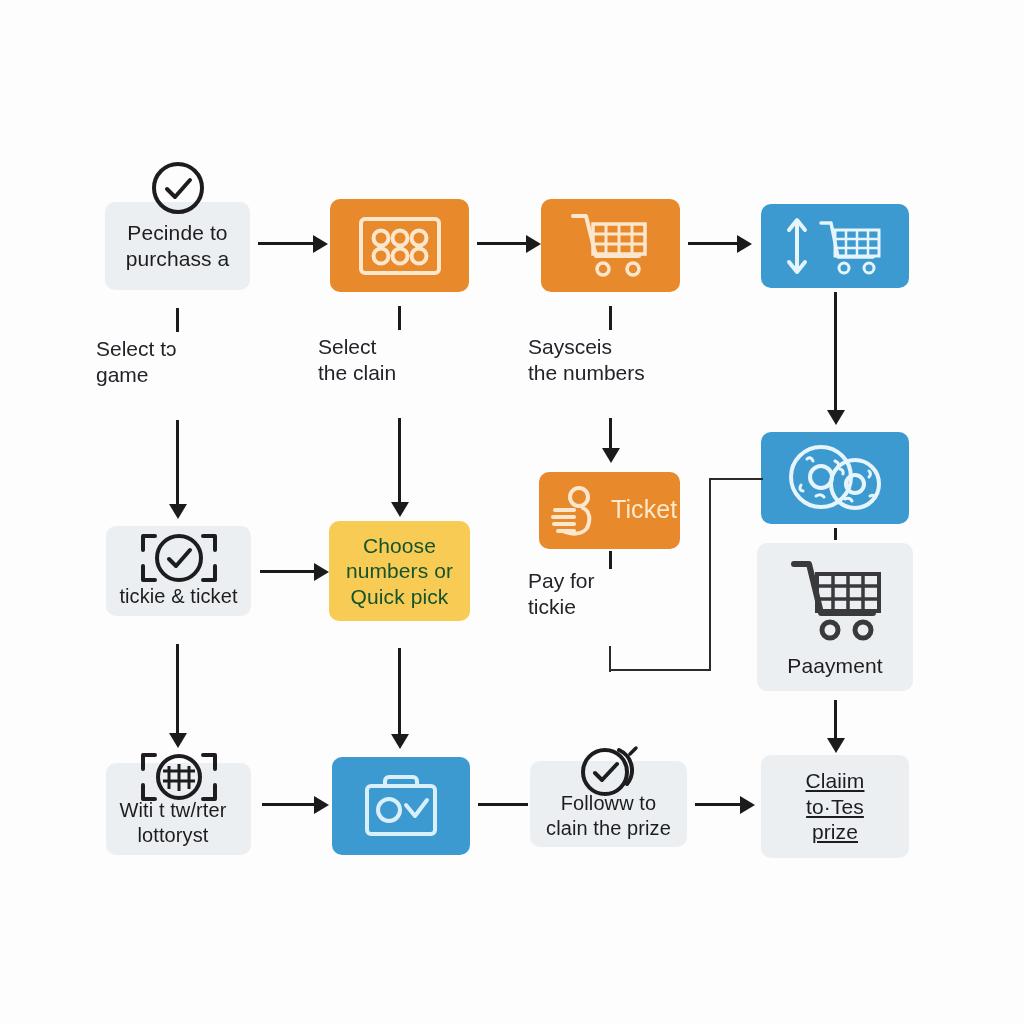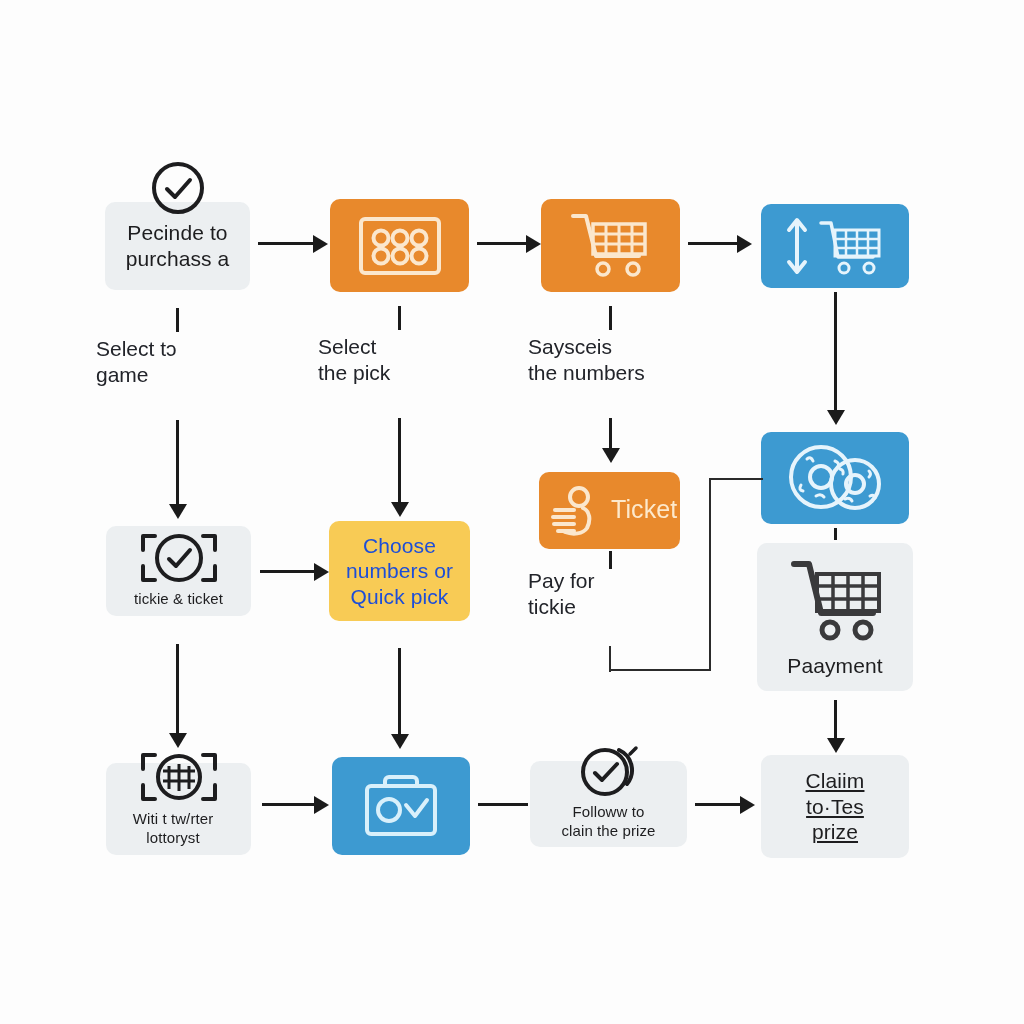--- a/index.html
+++ b/index.html
@@ -22,30 +22,30 @@
     justify-content:center;
     text-align:center;
   }
   .box.gray{
     background:#eceff1;
     color:#1d1d1f;
     align-items:center;
   }
   .box.orange{ background:#e8892c; color:#fdf3e4; }
   .box.blue{ background:#3d9ad1; color:#eaf6fd; }
-  .box.yellow{ background:#f8cb55; color:#1d4ed8; }
+  .box.yellow{ background:#f8cb55; color:#14532d; }
 
   .boxlabel{
     font-size:21px;
     line-height:1.22;
     letter-spacing:.1px;
     padding:0 8px;
     font-weight:400;
   }
-  .boxlabel.small{font-size:15px;}
+  .boxlabel.small{font-size:20px;}
 
   
   .caption{
     position:absolute;
     text-align:left;
     font-size:21px;
     line-height:1.25;
     color:#22242a;
   }
 
@@ -148,21 +148,21 @@
   <div class="hline" style="left:688px;top:242px;width:50px;"></div>
   <div class="arrowhead arrow-right" style="left:737px;top:235px;"></div>
 
   <div class="stub" style="left:176px;top:308px;height:24px;"></div>
   <div class="stub" style="left:398px;top:306px;height:24px;"></div>
   <div class="stub" style="left:609px;top:306px;height:24px;"></div>
 
   <div class="caption" style="left:96px;top:336px;width:162px;white-space:pre-line;">Select tɔ
 game</div>
   <div class="caption" style="left:318px;top:334px;width:162px;white-space:pre-line;">Select
-the pick</div>
+the clain</div>
   <div class="caption" style="left:528px;top:334px;width:162px;white-space:pre-line;">Saysceis
 the numbers</div>
 
   <div class="vline" style="left:176px;top:420px;height:88px;"></div>
   <div class="arrowhead arrow-down" style="left:169px;top:504px;"></div>
 
   <div class="vline" style="left:398px;top:418px;height:88px;"></div>
   <div class="arrowhead arrow-down" style="left:391px;top:502px;"></div>
 
   <div class="vline" style="left:609px;top:418px;height:34px;"></div>

